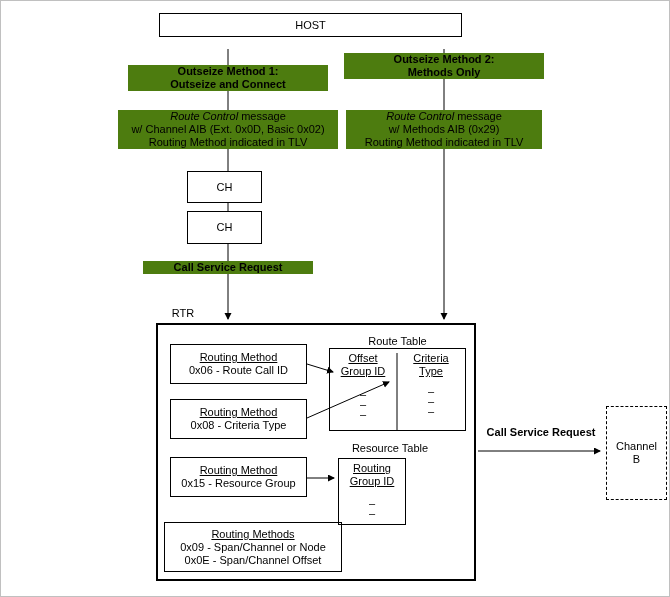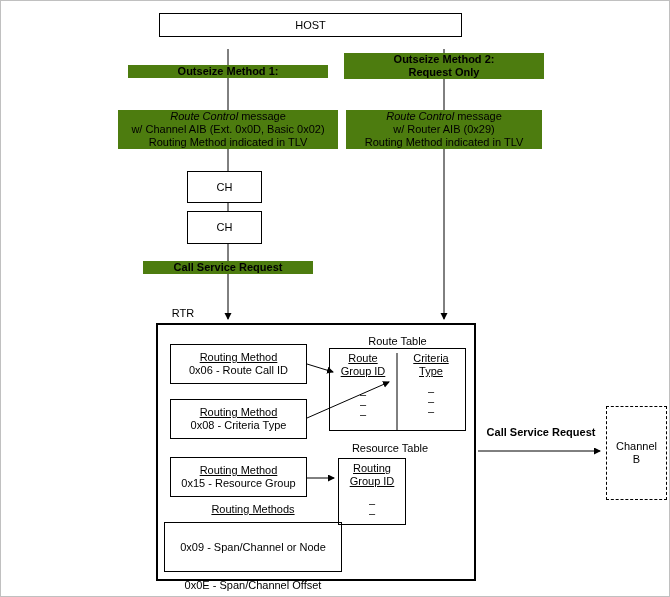--- a/index.html
+++ b/index.html
@@ -40,36 +40,37 @@
     <line x1="443" y1="48" x2="443" y2="318" stroke="#000" marker-end="url(#ah)"></line>
     <line x1="477" y1="450" x2="599" y2="450" stroke="#000" marker-end="url(#ah)"></line>
   </svg>
 
   <div class="abs box txt" style="left:158px;top:12px;width:303px;height:24px;">
     <span>HOST</span>
   </div>
 
   <div class="abs txt b whitebg" style="left:127px;top:64px;width:200px;">
     <div>Outseize Method 1:</div>
+    <div>Outseize and Connect</div>
   </div>
 
   <div class="abs txt whitebg" style="left:117px;top:109px;width:220px;">
     <div><span class="i">Route Control</span><span> message</span></div>
     <div>w/ Channel AIB (Ext. 0x0D, Basic 0x02)</div>
     <div>Routing Method indicated in TLV</div>
   </div>
 
   <div class="abs txt b whitebg" style="left:343px;top:52px;width:200px;">
     <div>Outseize Method 2:</div>
-    <div>Request Only</div>
+    <div>Methods Only</div>
   </div>
 
   <div class="abs txt whitebg" style="left:345px;top:109px;width:196px;">
     <div><span class="i">Route Control</span><span> message</span></div>
-    <div>w/ Router AIB (0x29)</div>
+    <div>w/ Methods AIB (0x29)</div>
     <div>Routing Method indicated in TLV</div>
   </div>
 
   <div class="abs box txt" style="left:186px;top:170px;width:75px;height:32px;">
     <span>CH</span>
   </div>
   <div class="abs box txt" style="left:186px;top:210px;width:75px;height:33px;">
     <span>CH</span>
   </div>
 
@@ -87,30 +88,30 @@
   <div class="abs box txt" style="left:169px;top:398px;width:137px;height:40px;">
     <div class="u">Routing Method</div>
     <div>0x08 - Criteria Type</div>
   </div>
 
   <div class="abs box txt" style="left:169px;top:456px;width:137px;height:40px;">
     <div class="u">Routing Method</div>
     <div>0x15 - Resource Group</div>
   </div>
 
-  <div class="abs box txt" style="left:163px;top:521px;width:178px;height:50px;gap:25px;">
+  <div class="abs box txt" style="left:163px;top:521px;width:178px;height:50px;">
     <div class="u">Routing Methods</div>
     <div>0x09 - Span/Channel or Node</div>
     <div>0x0E - Span/Channel Offset</div>
   </div>
 
   <div class="abs txt" style="left:328px;top:334px;width:137px;">Route Table</div>
   <div class="abs box" style="left:328px;top:347px;width:137px;height:83px;background:transparent;"></div>
   <div class="abs txt u" style="left:329px;top:351px;width:66px;">
-    <div>Route</div>
+    <div>Offset</div>
     <div>Group ID</div>
   </div>
   <div class="abs txt u" style="left:397px;top:351px;width:66px;">
     <div>Criteria</div>
     <div>Type</div>
   </div>
   <div class="abs dashcol" style="left:329px;top:388px;width:66px;">
     <span>–</span>
     <span>–</span>
     <span>–</span>

